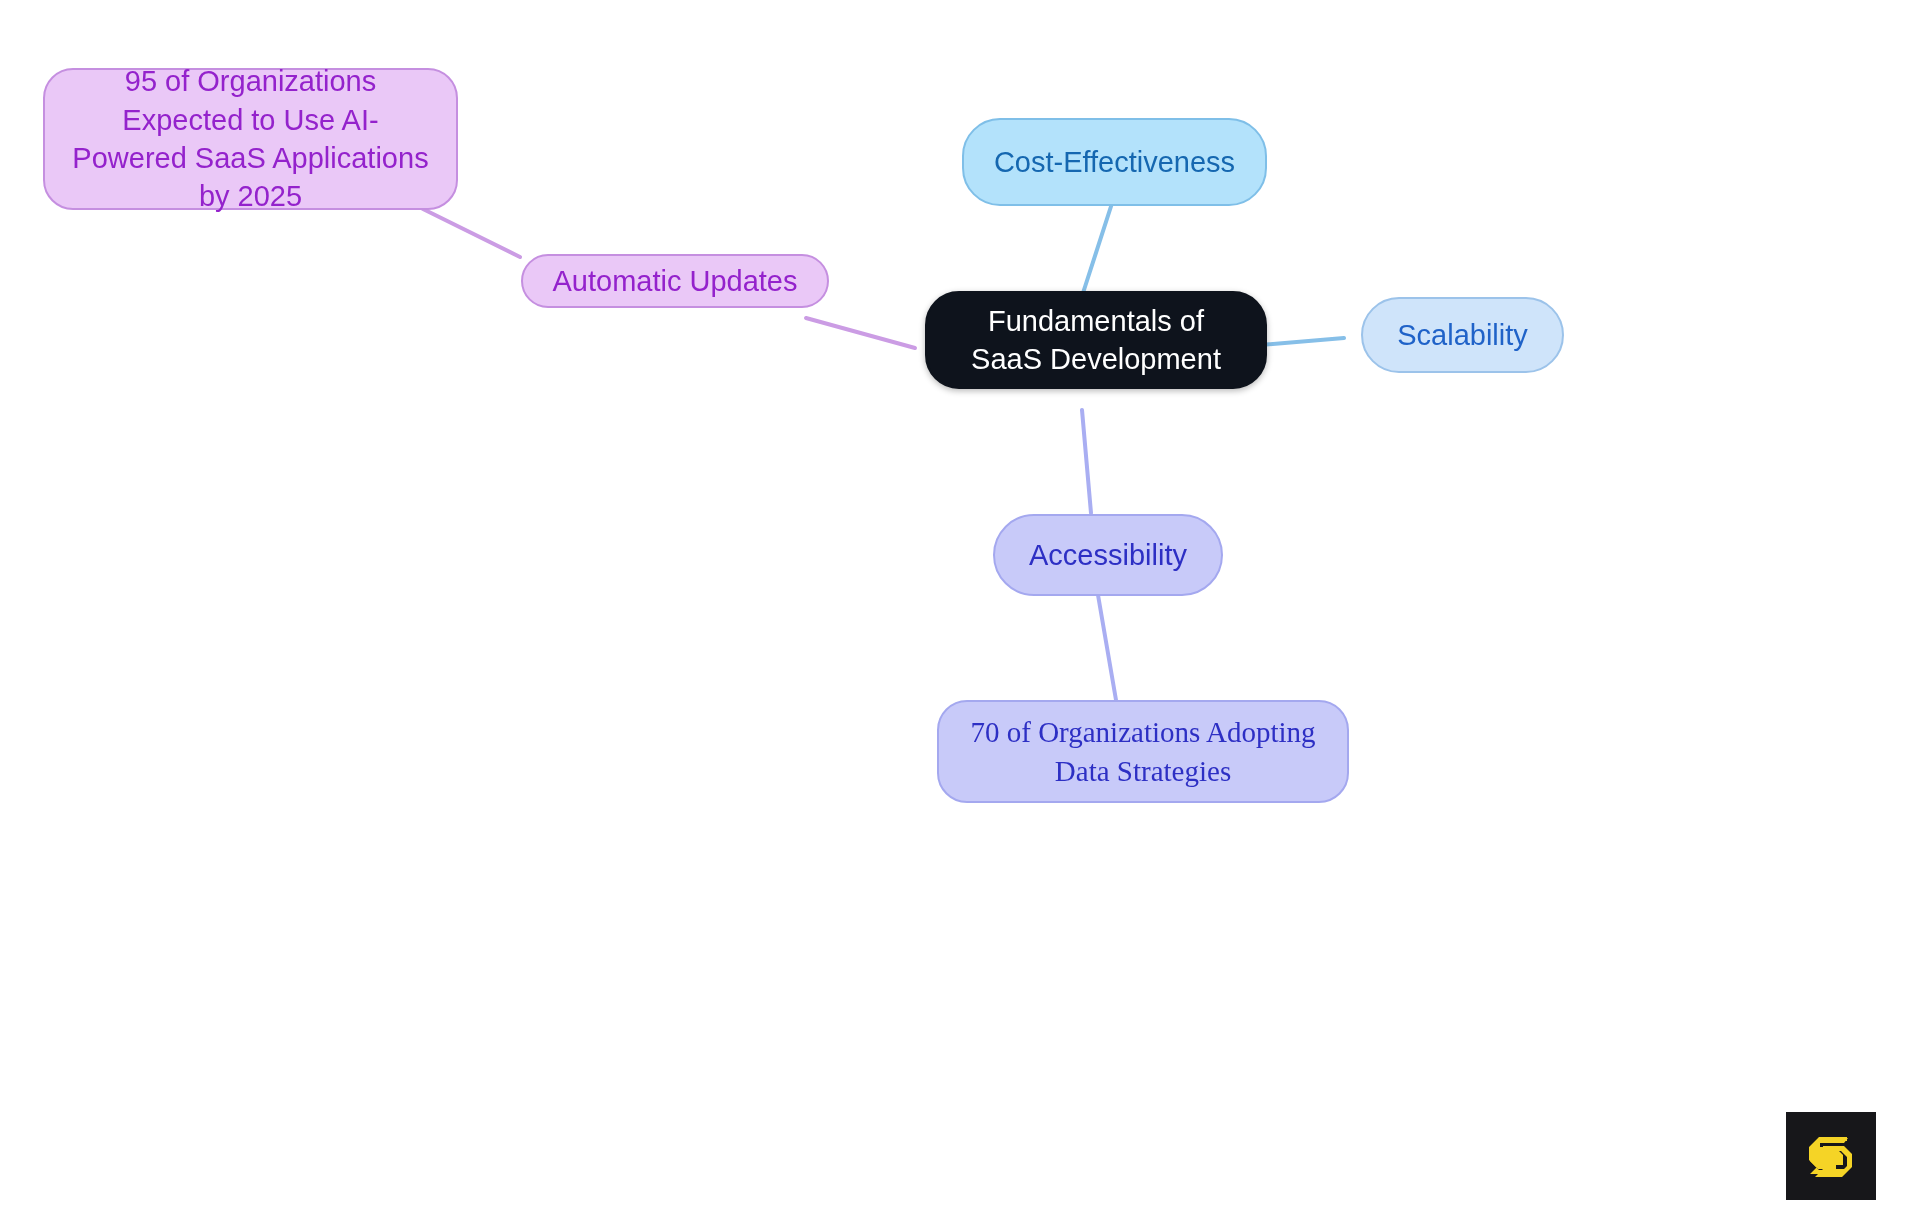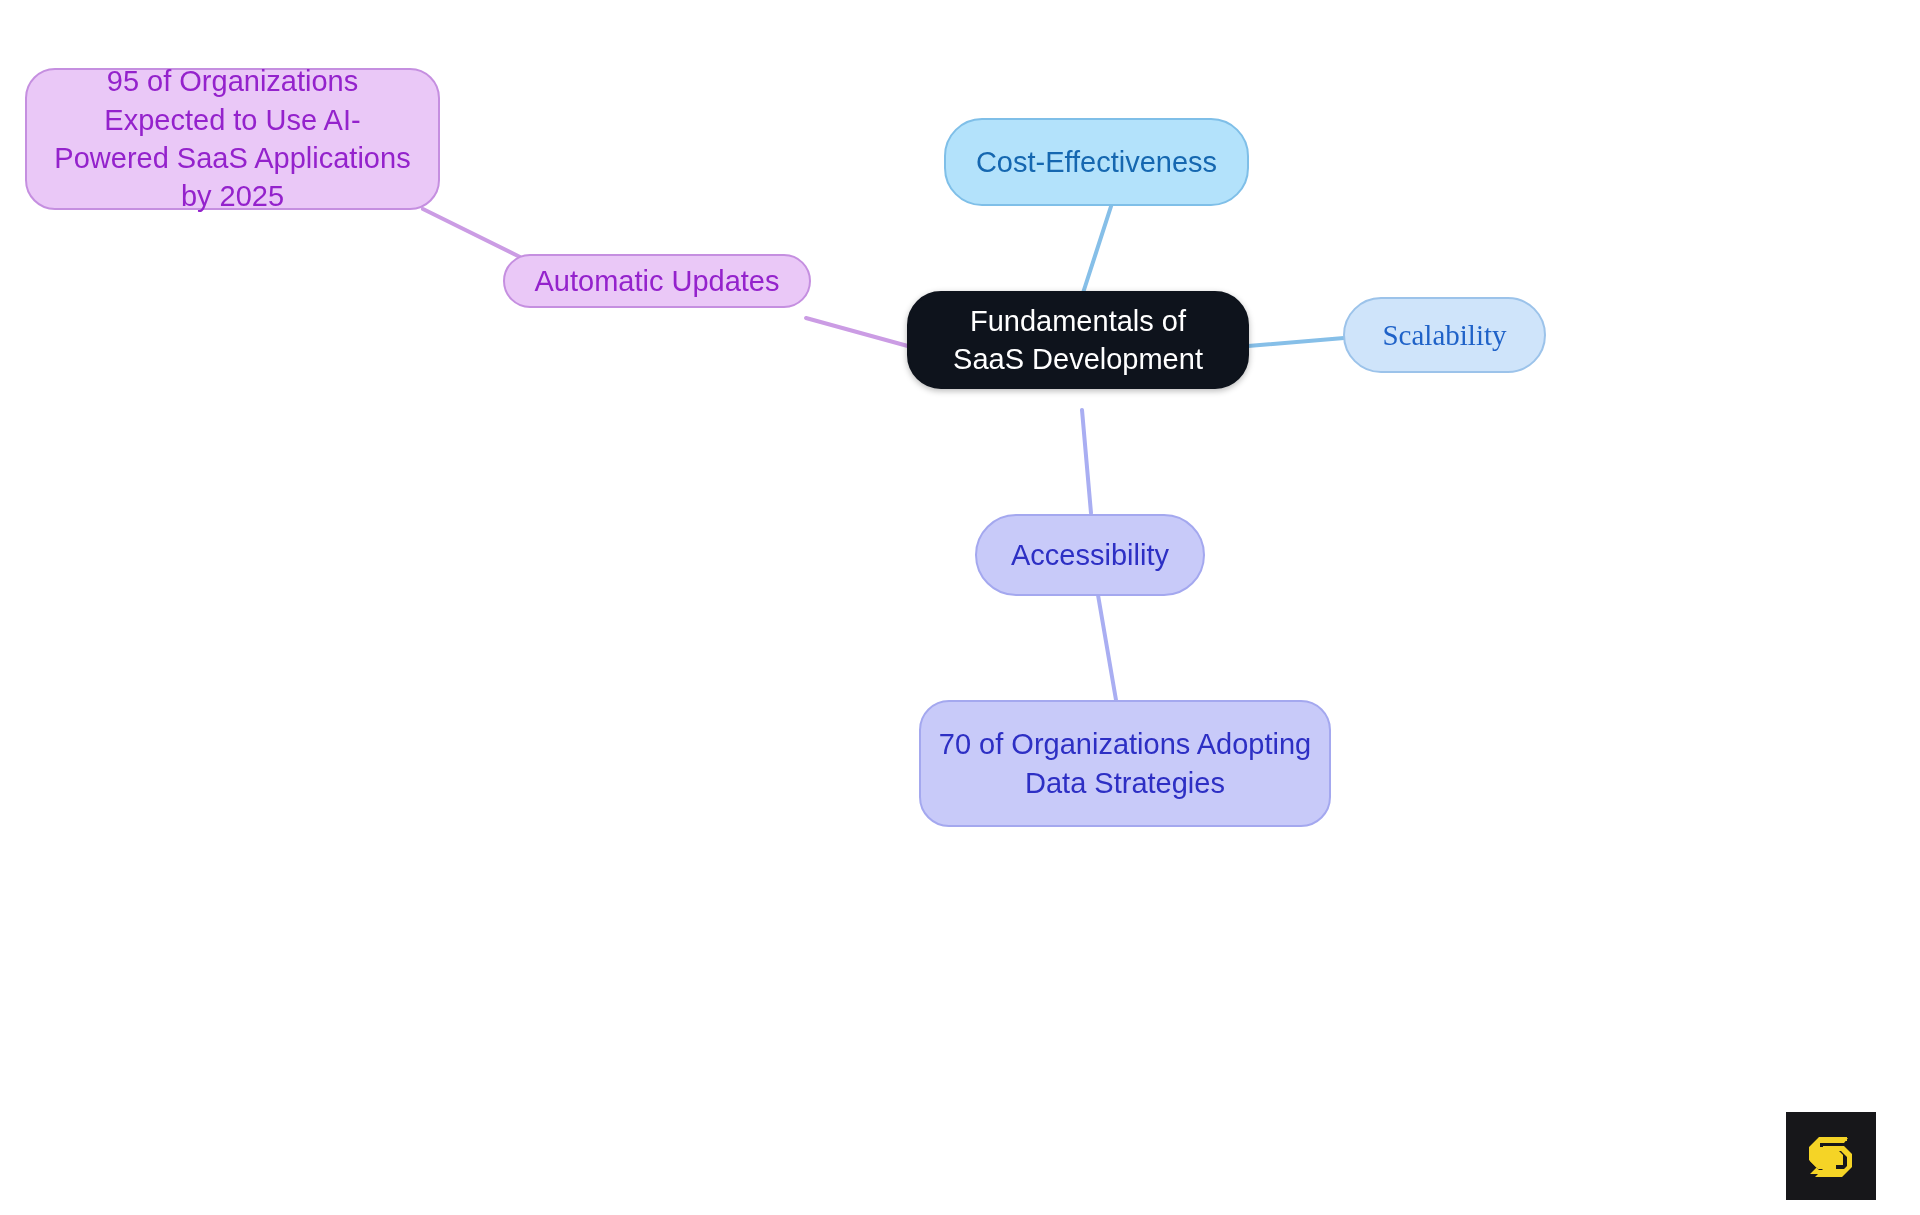--- a/index.html
+++ b/index.html
@@ -29,20 +29,21 @@
     display: flex;
     align-items: center;
     justify-content: center;
     text-align: center;
     border-radius: 30px;
     border-style: solid;
     border-width: 2px;
     line-height: 1.32;
     white-space: pre-line;
     z-index: 2;
+    margin-left: 18px;
   }
   .node-root {
     background: #0e131c;
     border-color: #0e131c;
     color: #ffffff;
     border-radius: 34px;
     font-size: 29px;
     box-shadow: 0 2px 6px rgba(0,0,0,0.28);
   }
   .node-violet {
@@ -55,21 +56,20 @@
     background: #b3e2fb;
     border-color: #7fbfe8;
     color: #1567b0;
     font-size: 29px;
   }
   .node-skypale {
     background: #cfe4fa;
     border-color: #9cc3ea;
     color: #1f62c8;
     font-size: 29px;
-    font-family: Liberation Serif, serif;
   }
   .node-peri {
     background: #c8caf9;
     border-color: #a4a8ef;
     color: #2d2fc4;
     font-size: 29px;
   }
   .logo {
     position: absolute;
     display: flex;
@@ -98,21 +98,21 @@
   <div class="node node-violet" style="left:503px; top:254px; width:308px; height:54px; border-radius:38px;">Automatic Updates</div>
 
   <div class="node node-sky" style="left:944px; top:118px; width:305px; height:88px; border-radius:38px;">Cost-Effectiveness</div>
 
   <div class="node node-root" style="left:907px; top:291px; width:342px; height:98px; padding:0 30px;">Fundamentals of SaaS Development</div>
 
   <div class="node node-skypale" style="left:1343px; top:297px; width:203px; height:76px; border-radius:38px;">Scalability</div>
 
   <div class="node node-peri" style="left:975px; top:514px; width:230px; height:82px; border-radius:41px;text-align:right;">Accessibility</div>
 
-  <div class="node node-peri" style="left:919px; top:700px; width:412px; height:127px; padding:0 14px; border-radius:30px;">70 of Organizations Adopting Data Strategies</div>
+  <div class="node node-peri" style="left:919px; top:700px; width:412px; height:103px; padding:0 14px; border-radius:30px;font-family:Liberation Serif, serif;">70 of Organizations Adopting Data Strategies</div>
 
   <div class="logo" style="left:1786px; top:1112px; width:90px; height:88px;">
     <svg width="56" height="56" viewBox="0 0 56 56" xmlns="http://www.w3.org/2000/svg">
       <path d="M45 10 L17 10 L7 20 L7 33 L16 42 L34 42 L30 46 L7 46 L16 37 L40 37 L40 27 L32 19 L17 19 L17 15 L41 15 Z" fill="#f5d426"></path>
       <path d="M44 9 L16 9 L6 19 L6 32 L15 41 L33 41 L33 37 L15 37 L11 33 L11 21 L19 13 L44 13 Z" fill="#f5d426"></path>
       <path d="M20 18 L41 18 L49 26 L49 39 L39 49 L12 49 L20 41 L41 41 L44 38 L44 29 L38 23 L20 23 Z" fill="#f5d426"></path>
     </svg>
   </div>
 
 </div>

